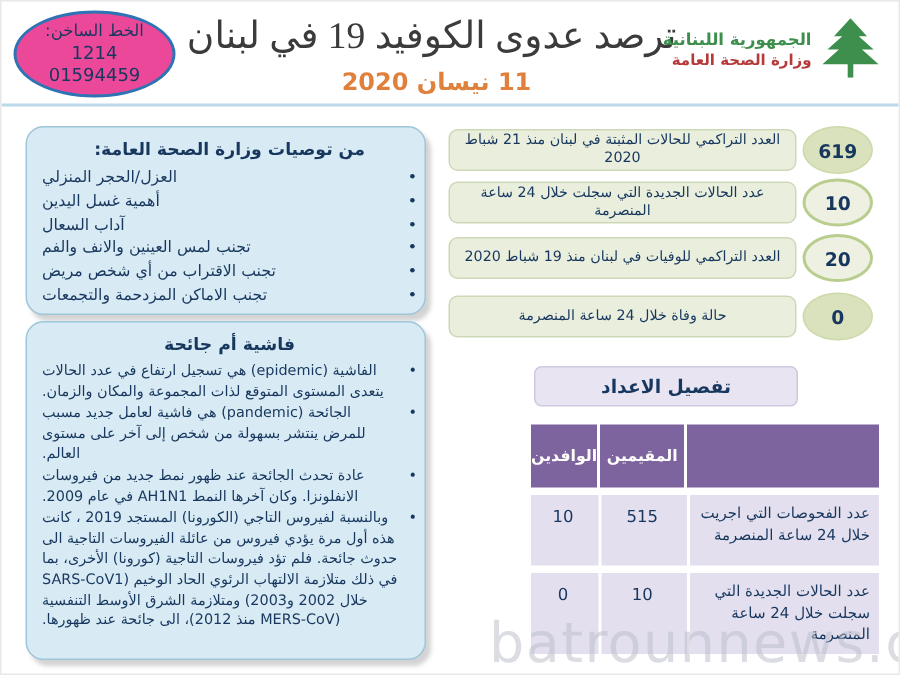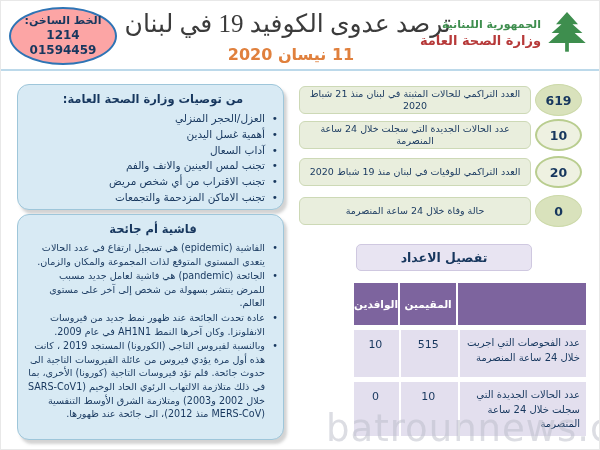--- a/index.html
+++ b/index.html
@@ -8,56 +8,56 @@
   #page {
     position:relative; width:600px; height:450px; background:#ffffff;
     overflow:hidden; border:1px solid #e8e8e8;
   }
   
   .hotline {
     position:absolute; left:8px; top:6px; width:108px; height:58px;
     border:2px solid #2e74b5; border-radius:50%;
     display:flex; flex-direction:column; align-items:center; justify-content:center;
     color:#17375e; font-size:11px; line-height:1.25; text-align:center;
-    direction:rtl; background:#fca5a5;font-weight:bold;
+    direction:rtl; background:#ec4899;
   }
   .hotline .num { font-size:12px; }
   .main-title {
     position:absolute; left:130px; top:8px; width:320px; text-align:center;
     direction:rtl; font-family:"Liberation Serif", serif;
     font-size:25px; color:#3b3b3b; white-space:nowrap;
   }
   .date-line {
     position:absolute; left:170px; top:44px; width:240px; text-align:center;
     direction:rtl; font-weight:bold; font-size:16px; color:#e0803d;
   }
   .gov-logo {
     position:absolute; right:10px; top:10px; display:flex; align-items:center;
     direction:rtl; gap:4px;
   }
   .gov-logo .cedar { width:44px; height:44px; }
   .gov-text { text-align:right; direction:rtl; }
   .gov-text .l1 { color:#3e8e4e; font-weight:bold; font-size:11px; letter-spacing:0.5px; }
-  .gov-text .l2 { color:#b73a3a; font-weight:bold; font-size:13px; letter-spacing:1.5px; margin-top:2px; }
+  .gov-text .l2 { color:#b73a3a; font-weight:bold; font-size:10px; letter-spacing:1.5px; margin-top:2px; }
   .header-sep {
     position:absolute; left:0; top:68px; width:600px; height:2px; background:#bcd9ea;
   }
   
   .blue-box {
     position:absolute; left:16px; width:267px;
     background:#d8eaf4; border:1.5px solid #9ec6da; border-radius:12px;
     box-shadow:3px 4px 3px rgba(130,130,130,0.35);
     direction:rtl; color:#17375e; padding:7px 5px 4px 10px;
   }
   #reco-box  { top:83px;  height:126px; }
   #epi-box   { top:213px; height:226px; }
   .blue-box h3 { font-size:11.5px; text-align:center; margin-bottom:5px; color:#17375e; }
   .blue-box ul { list-style:none; }
   .blue-box li {
-    position:relative; padding-right:13px; text-align:right;
+    position:relative; padding-right:13px; text-align:left;
   }
   .blue-box li::before {
     content:"•"; position:absolute; right:0; top:0; color:#17375e;
   }
   #reco-box li { font-size:10.5px; line-height:1.5; }
   #epi-box  li { font-size:9.6px; line-height:1.42; margin-bottom:1px; }
   
   .stat-row { position:absolute; left:298px; width:284px; height:34px; }
   .stat-label {
     position:absolute; left:0; top:3px; width:232px; height:28px;

